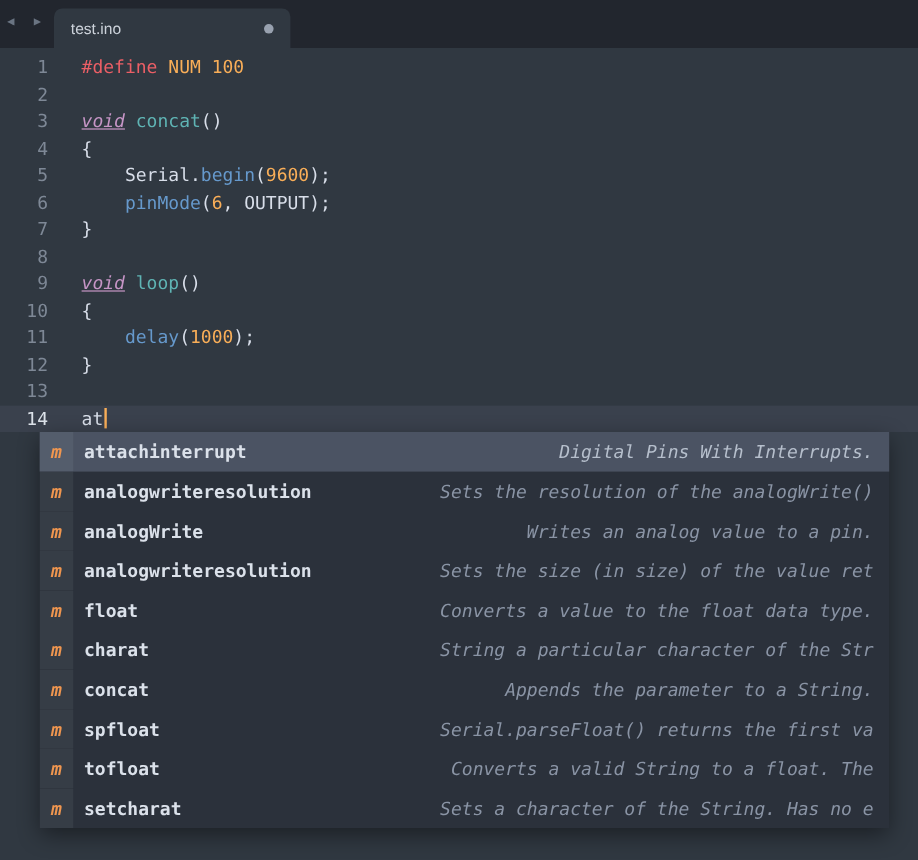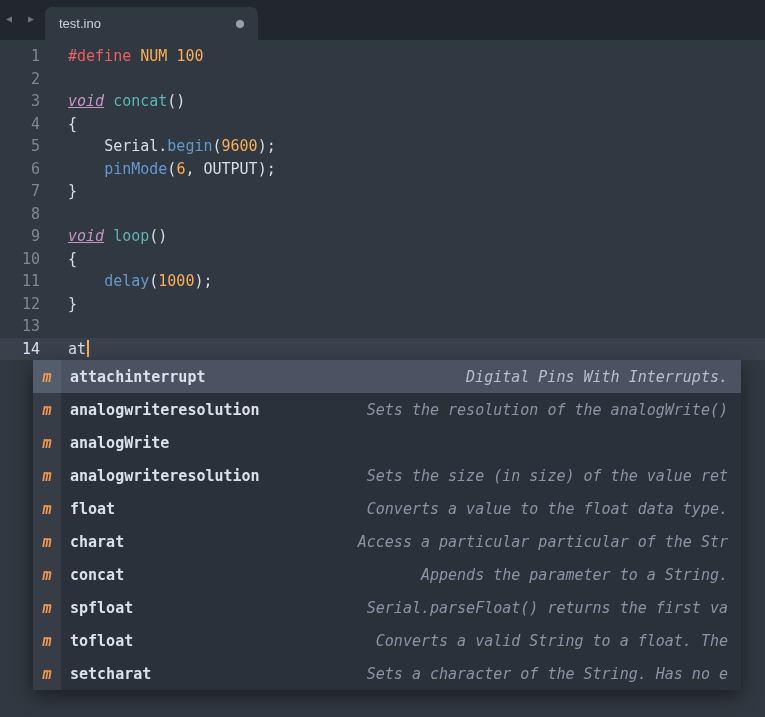--- a/index.html
+++ b/index.html
@@ -16,21 +16,21 @@
     background: var(--tabbar-bg, #22262e);
   }
   .tab-scroll {
     position: absolute; left: 6px; top: 13px;
     color: #6a7482; font-size: 10px; letter-spacing: 5px;
     user-select: none; cursor: default;
   }
   .tab-scroll span { cursor: pointer; }
   .tab {
     position: absolute; left: 45px; bottom: 0;
-    width: 213px; height: 33px;
+    width: 197px; height: 33px;
     background: var(--tab-bg, #303841);
     border-radius: 7px 7px 0 0;
     display: flex; align-items: center;
     padding: 0 14px; cursor: pointer;
   }
   .tab-title {
     font-family: "Liberation Sans", sans-serif;
     font-size: 13px; color: var(--tab-title-fg, #ccd2da);
   }
   .dot {
@@ -133,35 +133,36 @@
           <span class="ac-annotation">Digital Pins With Interrupts.</span>
         </div>
         <div class="ac-row">
           <span class="ac-kind">m</span>
           <span class="ac-label">analogwriteresolution</span>
           <span class="ac-annotation">Sets the resolution of the analogWrite()</span>
         </div>
         <div class="ac-row">
           <span class="ac-kind">m</span>
           <span class="ac-label">analogWrite</span>
+          <span class="ac-annotation">Writes an analog value to a pin.</span>
         </div>
         <div class="ac-row">
           <span class="ac-kind">m</span>
           <span class="ac-label">analogwriteresolution</span>
           <span class="ac-annotation">Sets the size (in size) of the value ret</span>
         </div>
         <div class="ac-row">
           <span class="ac-kind">m</span>
           <span class="ac-label">float</span>
           <span class="ac-annotation">Converts a value to the float data type.</span>
         </div>
         <div class="ac-row">
           <span class="ac-kind">m</span>
           <span class="ac-label">charat</span>
-          <span class="ac-annotation">Access a particular particular of the Str</span>
+          <span class="ac-annotation">String a particular character of the Str</span>
         </div>
         <div class="ac-row">
           <span class="ac-kind">m</span>
           <span class="ac-label">concat</span>
           <span class="ac-annotation">Appends the parameter to a String.</span>
         </div>
         <div class="ac-row">
           <span class="ac-kind">m</span>
           <span class="ac-label">spfloat</span>
           <span class="ac-annotation">Serial.parseFloat() returns the first va</span>

